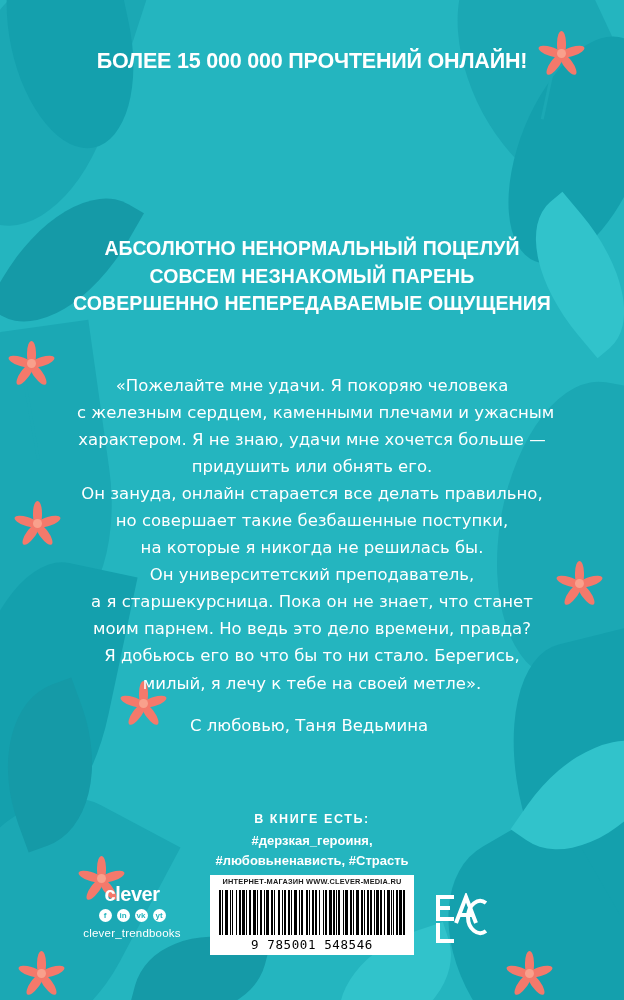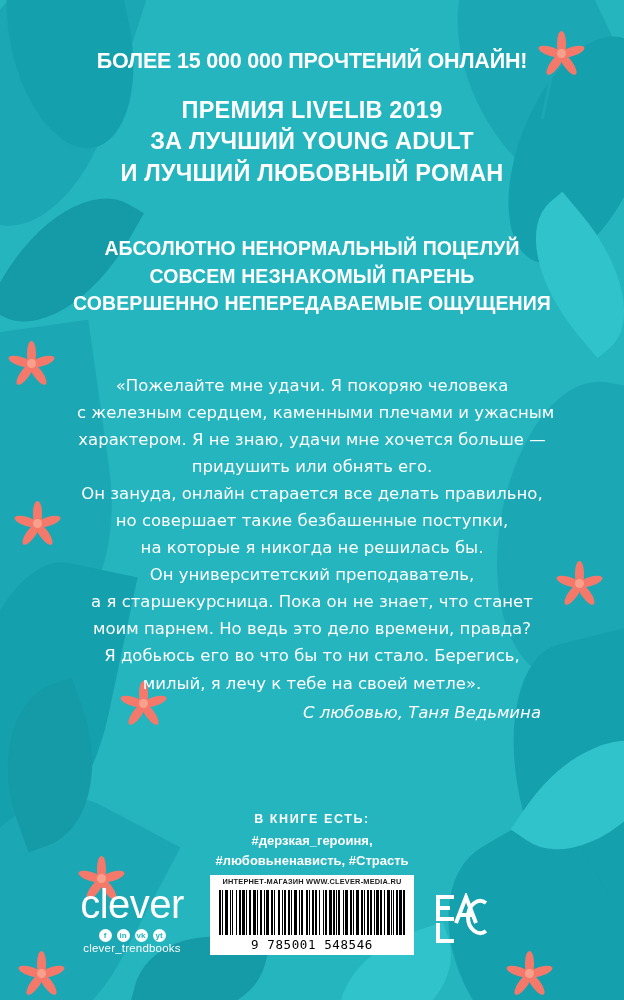--- a/index.html
+++ b/index.html
@@ -115,23 +115,21 @@
     width: 470px;
     text-align: center;
     color: #ffffff;
     font-size: 16.5px;
     line-height: 1.64;
     font-family: "DejaVu Sans", sans-serif;
   }
   #quote .ln { display: block; white-space: nowrap; }
   #quote .sign {
     display: block;
-    text-align: right;
-    font-style: italic;
-    margin-top: 2px;
+    margin-top: 15px;
     padding-right: 6px;
   }
 
   
   #tags {
     position: absolute;
     left: 0;
     right: 0;
     top: 812px;
     text-align: center;
@@ -226,22 +224,22 @@
   
   #logo {
     position: absolute;
     left: 72px;
     top: 884px;
     width: 120px;
     color: #ffffff;
     text-align: center;
   }
   #logo .word {
-    font-size: 40px;
-    font-weight: normal;
+    font-size: 20px;
+    font-weight: bold;
     letter-spacing: -0.5px;
     line-height: 1;
   }
   #logo .socials {
     margin-top: 5px;
     display: flex;
     justify-content: center;
     gap: 5px;
   }
   #logo .socials span {
@@ -249,20 +247,21 @@
     height: 13px;
     border-radius: 50%;
     background: #ffffff;
     color: #24b5bf;
     font-size: 8px;
     line-height: 13px;
     text-align: center;
     font-weight: bold;
   }
   #logo .handle {
+    margin-top: 5px;
     font-size: 11.5px;
     letter-spacing: .2px;
   }
 </style>
 </head>
 <body>
 
 <div id="cover">
 
   <div>
@@ -354,25 +353,20 @@
       <div class="petal" style="transform:rotate(72deg);"></div>
       <div class="petal" style="transform:rotate(144deg);"></div>
       <div class="petal" style="transform:rotate(216deg);"></div>
       <div class="petal" style="transform:rotate(288deg);"></div>
       <div class="core"></div>
     </div>
   </div>
 
   <div class="headline" id="tagline-top">Более 15 000 000 прочтений онлайн!</div>
 
-  <div class="headline" id="award">
-    <span class="ln">Премия LiveLib 2019</span>
-    <span class="ln">за лучший Young Adult</span>
-    <span class="ln">и лучший любовный роман</span>
-  </div>
 
   <div class="headline" id="teaser">
     <span class="ln">Абсолютно ненормальный поцелуй</span>
     <span class="ln">Совсем незнакомый парень</span>
     <span class="ln">Совершенно непередаваемые ощущения</span>
   </div>
 
   <div id="quote">
     <span class="ln">«Пожелайте мне удачи. Я покоряю человека</span>
     <span class="ln">с железным сердцем, каменными плечами и ужасным</span>

